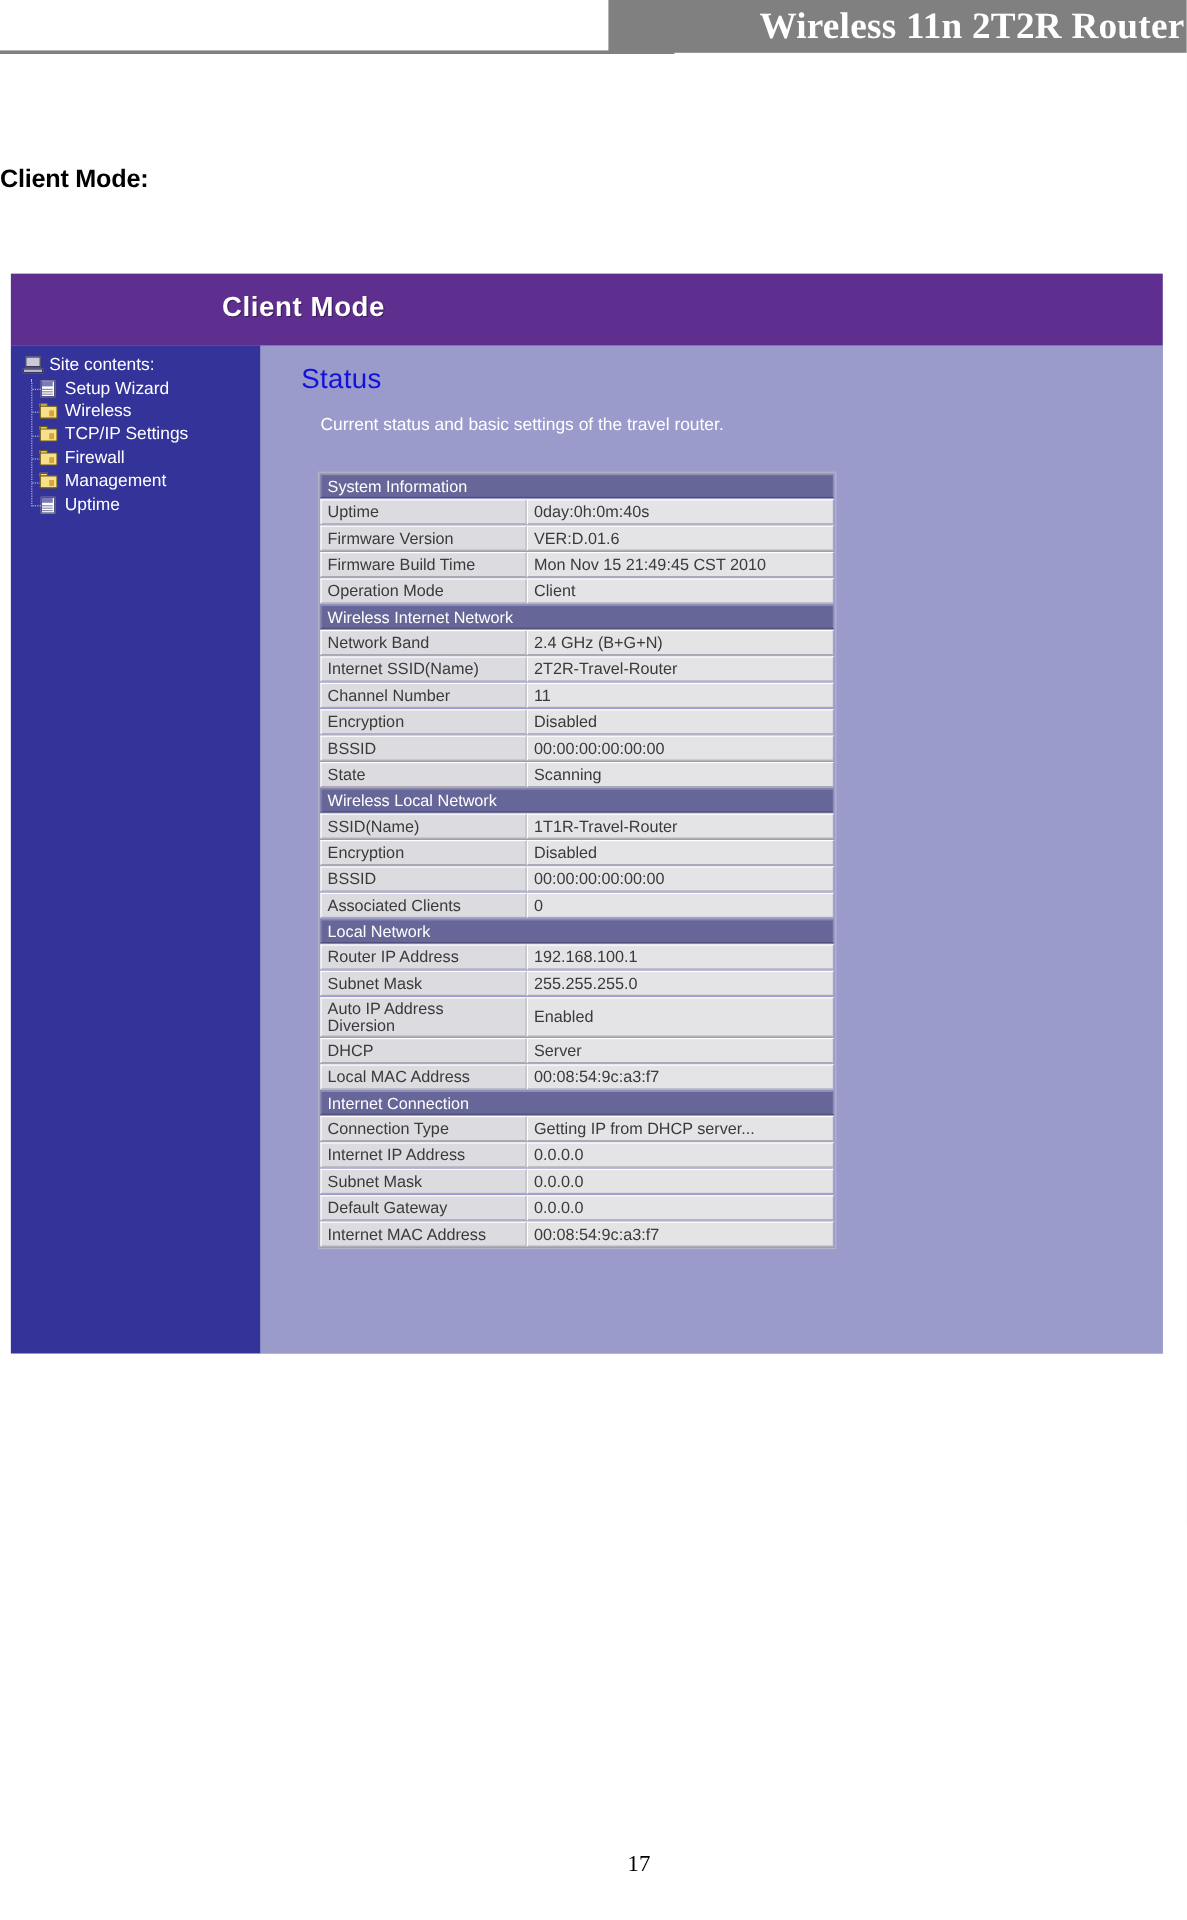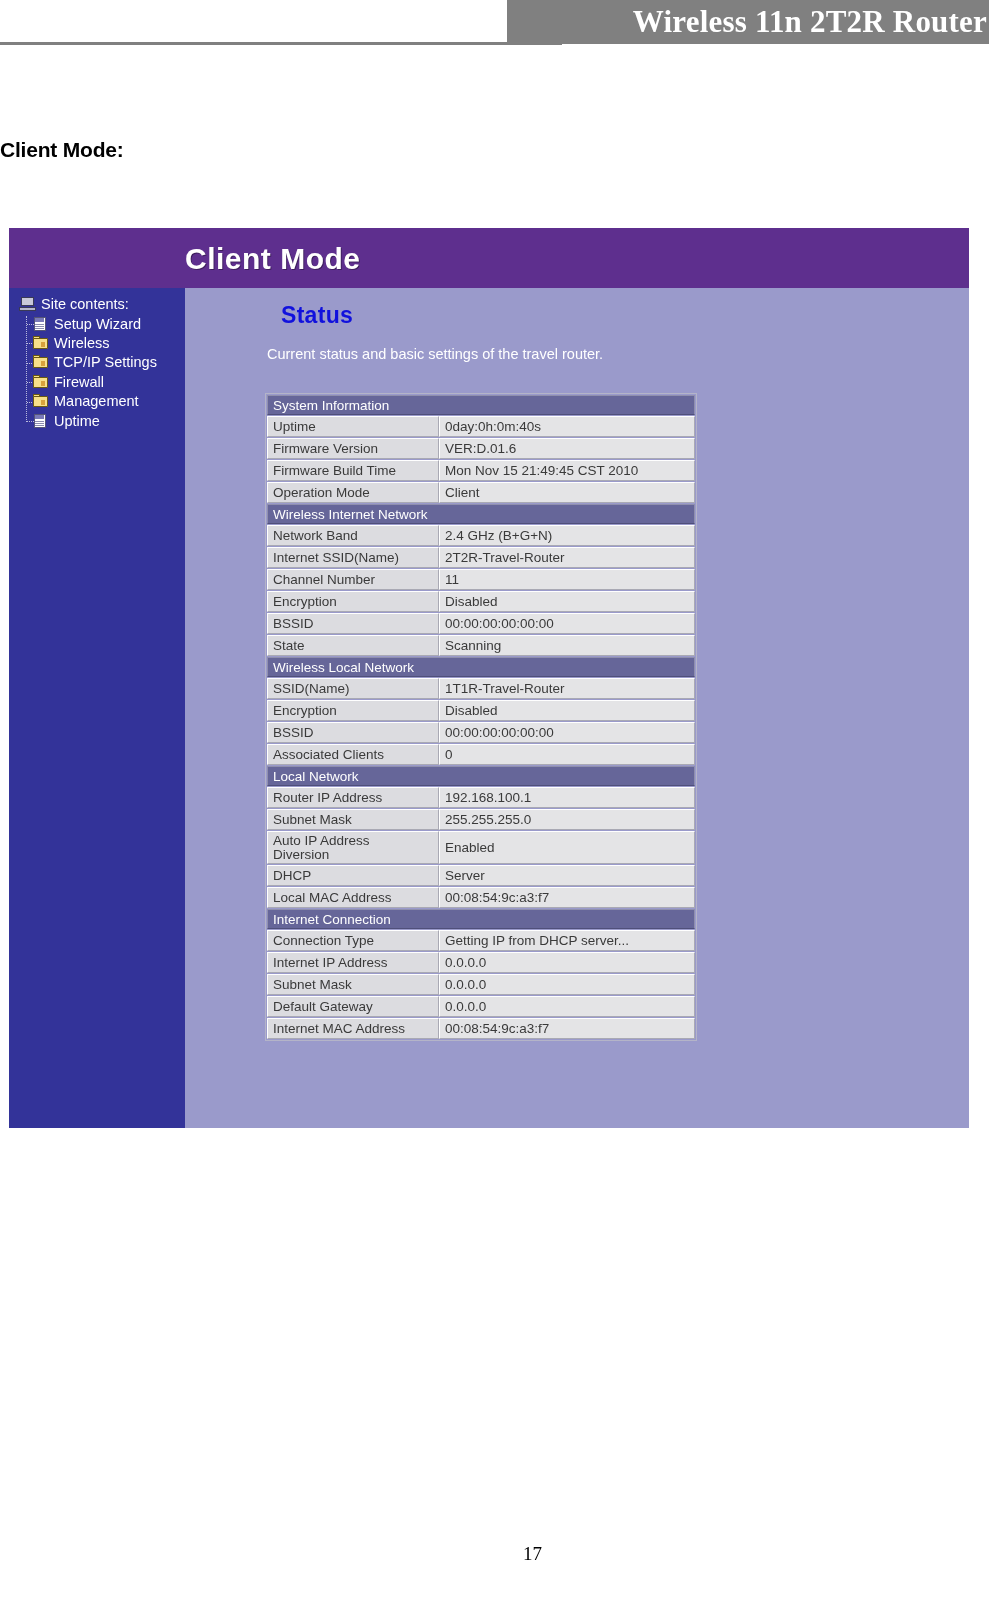--- a/index.html
+++ b/index.html
@@ -74,31 +74,31 @@
     position: absolute;
     left: 0; top: 0;
     width: 960px;
     height: 60px;
     background: #5e2f8e;
   }
   #mode-banner-text {
     position: absolute;
     left: 176px; top: 14px;
     color: #ffffff;
-    font-size: 30px;
+    font-size: 23px;
     font-weight: bold;
     letter-spacing: 0.5px;
     text-shadow: 1px 1px 0 rgba(0,0,0,0.35);
   }
 
   
   #sidebar {
     position: absolute;
     left: 0; top: 60px;
-    width: 176px;
+    width: 208px;
     height: 840px;
     background: #333399;
     color: #ffffff;
   }
   .tree-root {
     position: absolute;
     left: 10px; top: 8px;
     display: flex;
     align-items: center;
     gap: 5px;
@@ -203,23 +203,23 @@
   
   #content {
     position: absolute;
     left: 208px; top: 60px;
     width: 752px;
     height: 840px;
     background: #9a9acb;
   }
   #status-title {
     position: absolute;
-    left: 64px; top: 14px;
+    left: 34px; top: 14px;
     font-size: 23px;
-    font-weight: bold;
+    font-weight: normal;
     color: #1111dd;
     letter-spacing: 0.3px;
   }
   #status-desc {
     position: absolute;
     left: 50px; top: 58px;
     font-size: 14.5px;
     color: #ffffff;
     white-space: nowrap;
   }

